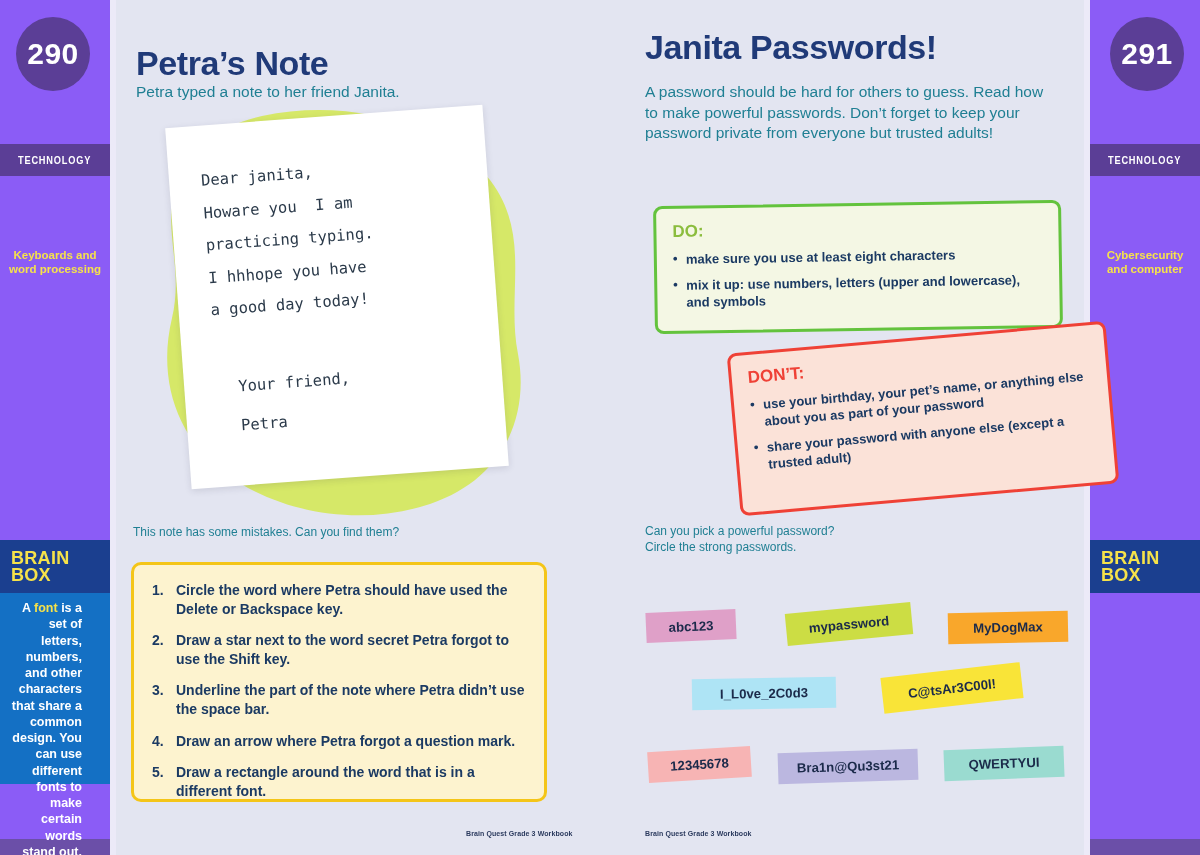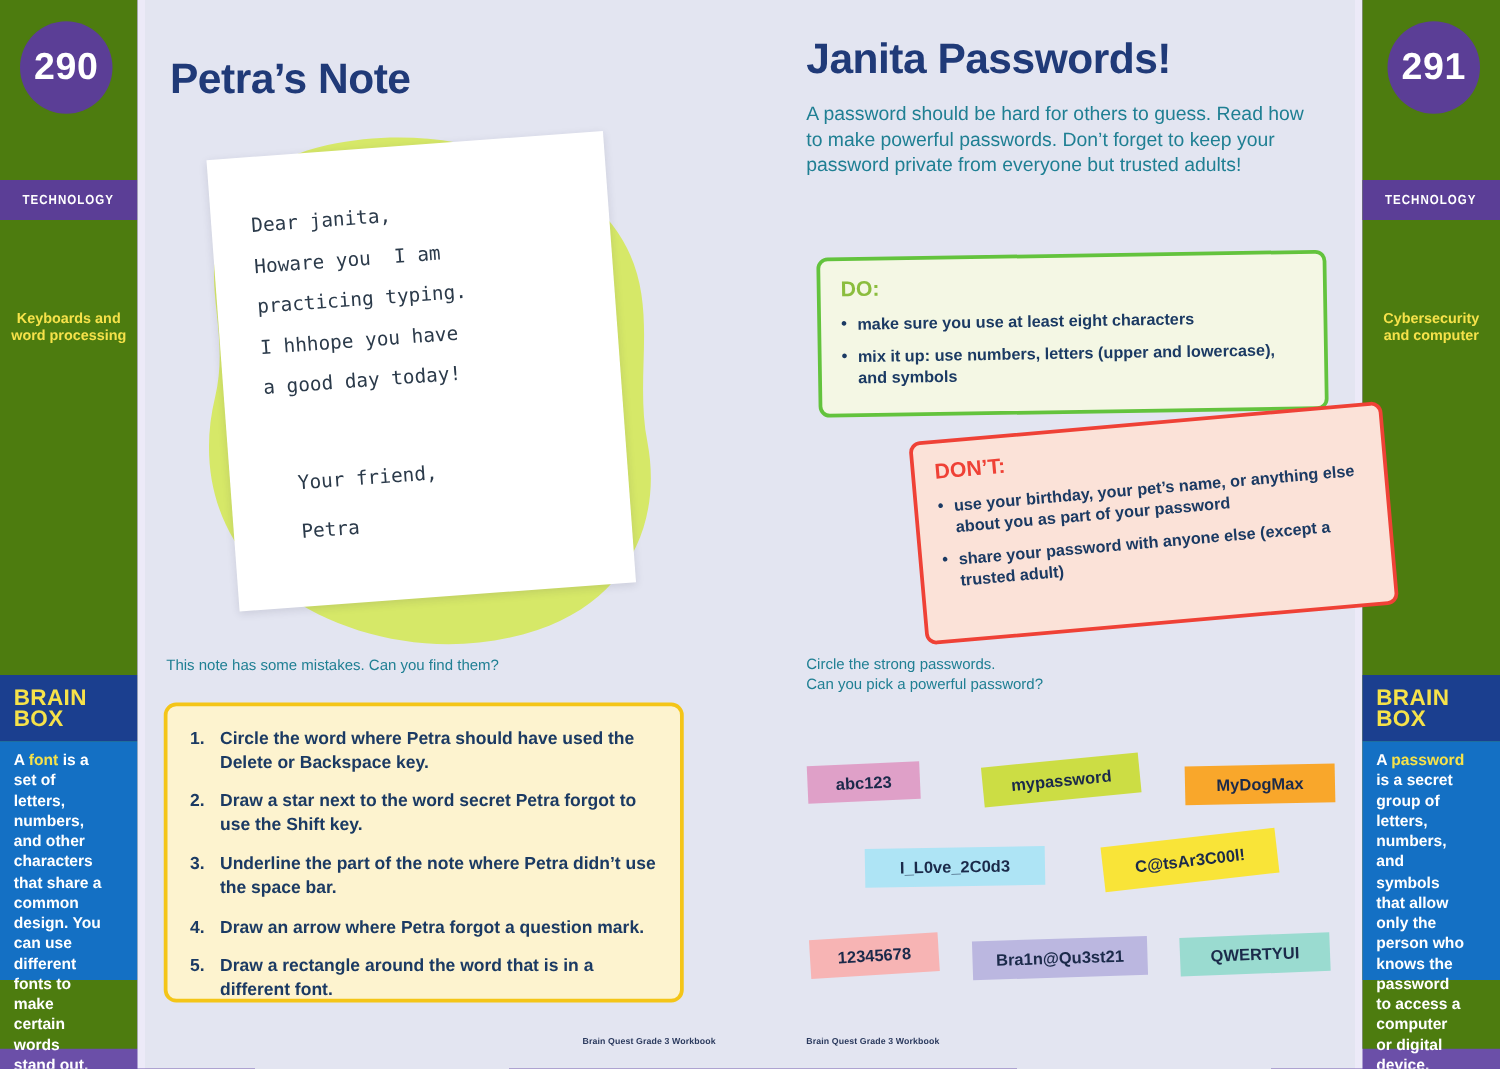--- a/index.html
+++ b/index.html
@@ -7,21 +7,21 @@
     width: 1200px; height: 855px;
     font-family: "Liberation Sans", sans-serif;
     background: #6b4fa8;
     overflow: hidden;
   }
   #stage { position: relative; width: 1200px; height: 855px; overflow: hidden; }
 
   
   .rail {
     position: absolute; top: 0; bottom: 16px; width: 110px;
-    background: #4d7c0f;
+    background: #8b5cf6;
   }
   .rail.left  { left: 0; }
   .rail.right { right: 0; }
 
   .gutter {
     position: absolute; top: 0; bottom: 0; width: 6px;
     background: #eceaf8;
   }
   .gutter.left  { left: 110px; }
   .gutter.right { right: 110px; }
@@ -68,21 +68,21 @@
   .bb-head {
     background: #1b3f8f; padding: 10px 11px 9px 11px;
   }
   .bb-head .bb-title {
     color: #f6e24a; font-size: 18px; font-weight: bold;
     line-height: .95; letter-spacing: .3px;
   }
   .bb-body {
     background: #1470c4; color: #ffffff;
     font-size: 12.5px; line-height: 1.30; font-weight: bold;
-    padding: 7px 28px 12px 11px; height: calc(100% - 58px);
+    padding: 7px 28px 12px 11px; height: calc(100% - 58px); text-align: right;
   }
   .bb-body b { color: #f6e24a; }
 
   
   .h1 {
     position: absolute; color: #203a78;
     font-size: 34px; font-weight: bold; letter-spacing: -.4px;
   }
   .lead {
     position: absolute; color: #1f7f93;
@@ -209,20 +209,21 @@
       </div>
       <div class="bb-body"><span>A </span><b>font</b><span> is a set of letters, numbers, and other characters that share a common design. You can use different fonts to make certain words stand out.</span></div>
     </div>
   </div>
 
   <div class="gutter left"></div>
 
   <div class="page left"></div>
 
   <h1 class="h1" id="left-title">Petra’s Note</h1>
+  <div class="lead" id="left-lead">Petra typed a note to her friend Janita.</div>
 
   <svg class="blob" viewBox="0 0 390 410">
     <path d="M112,8 C205,-12 300,20 340,72 C382,127 356,186 368,246
              C380,310 352,372 280,396 C208,420 128,404 76,366
              C24,328 8,268 22,210 C34,160 12,120 26,80 C40,40 70,17 112,8 Z" fill="#d6e868"></path>
   </svg>
 
   <div class="note">
     <p>Dear janita,</p>
     <p>Howare you  I am</p>
@@ -262,22 +263,22 @@
 
   <div class="tipbox" id="dont-box">
     <div class="tip-title">DON’T:</div>
     <ul>
       <li>use your birthday, your pet’s name, or anything else about you as part of your password</li>
       <li>share your password with anyone else (except a trusted adult)</li>
     </ul>
   </div>
 
   <div class="prompt" id="right-prompt">
+    <div>Can you pick a powerful password?</div>
     <div>Circle the strong passwords.</div>
-    <div>Can you pick a powerful password?</div>
   </div>
 
   <div id="chips-layer">
       <div class="chip" style="left: 646px; top: 611px; width: 90px; height: 30px; background: rgb(223, 160, 200); transform: rotate(-2.5deg);">abc123</div>
       <div class="chip" style="left: 786px; top: 608px; width: 126px; height: 32px; background: rgb(204, 221, 68); transform: rotate(-5.5deg);">mypassword</div>
       <div class="chip" style="left: 948px; top: 612px; width: 120px; height: 31px; background: rgb(249, 167, 43); transform: rotate(-1.2deg);">MyDogMax</div>
       <div class="chip" style="left: 692px; top: 678px; width: 144px; height: 31px; background: rgb(174, 228, 245); transform: rotate(-1deg);">I_L0ve_2C0d3</div>
       <div class="chip" style="left: 882px; top: 670px; width: 140px; height: 36px; background: rgb(249, 228, 56); transform: rotate(-6.5deg);">C@tsAr3C00l!</div>
       <div class="chip" style="left: 648px; top: 749px; width: 103px; height: 31px; background: rgb(247, 180, 180); transform: rotate(-3.5deg);">12345678</div>
       <div class="chip" style="left: 778px; top: 751px; width: 140px; height: 31px; background: rgb(187, 183, 224); transform: rotate(-1.8deg);">Bra1n@Qu3st21</div>
@@ -295,17 +296,16 @@
     </div>
     <div class="topic">Cybersecurity and computer</div>
 
     <div class="brainbox">
       <div class="bb-head">
         <div class="bb-title">
           <span>BRAIN</span><br>
           <span>BOX</span>
         </div>
       </div>
-      <div class="bb-body"><span>A </span><b>password</b><span> is a secret group of letters, numbers, and symbols that allow only the person who knows the password to access a computer or digital device.</span></div>
     </div>
   </div>
 
 </div>
 
 </body></html>

